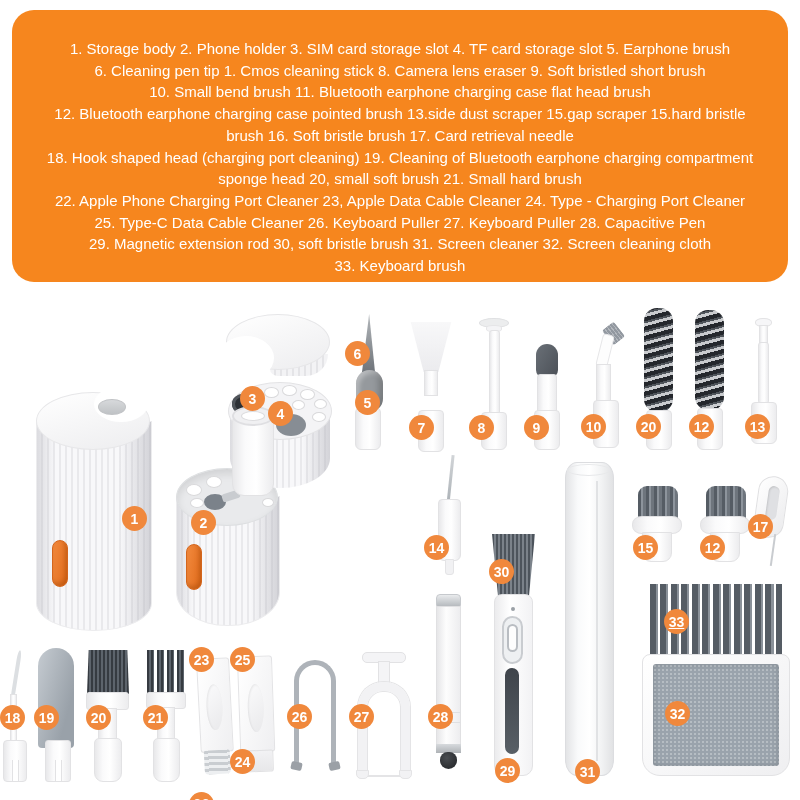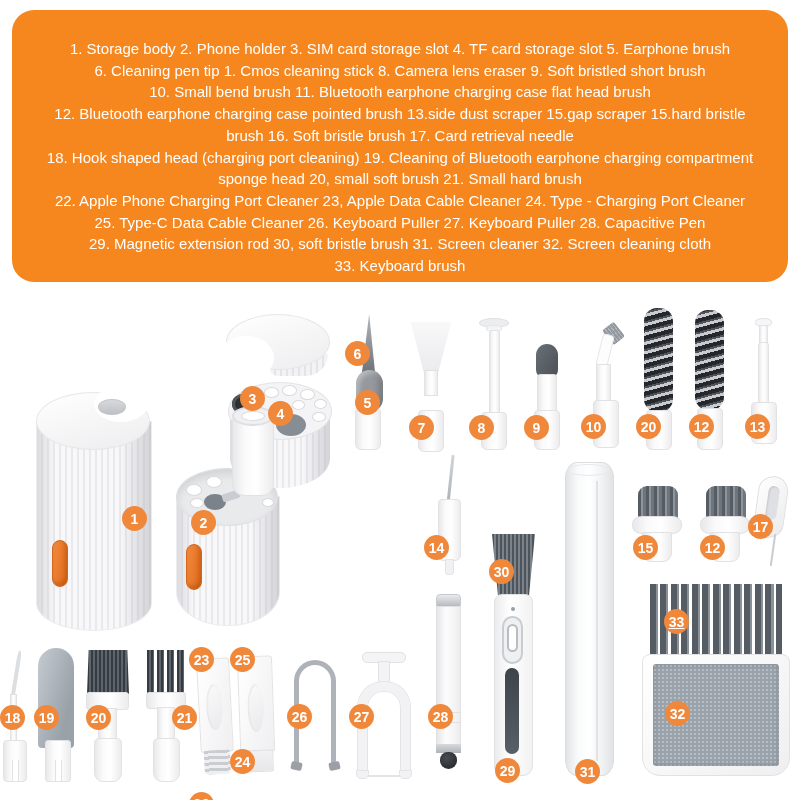--- a/index.html
+++ b/index.html
@@ -262,21 +262,21 @@
   <div class="badge" style="left:636px;top:414px;">20</div>
   <div class="badge" style="left:689px;top:414px;">12</div>
   <div class="badge" style="left:745px;top:414px;">13</div>
   <div class="badge" style="left:424px;top:535px;">14</div>
   <div class="badge" style="left:633px;top:535px;">15</div>
   <div class="badge" style="left:700px;top:535px;">12</div>
   <div class="badge" style="left:748px;top:514px;">17</div>
   <div class="badge" style="left:0px;top:705px;">18</div>
   <div class="badge" style="left:34px;top:705px;">19</div>
   <div class="badge" style="left:86px;top:705px;">20</div>
-  <div class="badge" style="left:143px;top:705px;margin-left:29px;">21</div>
+  <div class="badge" style="left:143px;top:705px;">21</div>
   <div class="badge" style="left:189px;top:792px;font-family:Liberation Mono, monospace;">22</div>
   <div class="badge" style="left:189px;top:647px;">23</div>
   <div class="badge" style="left:230px;top:749px;">24</div>
   <div class="badge" style="left:230px;top:647px;">25</div>
   <div class="badge" style="left:287px;top:704px;">26</div>
   <div class="badge" style="left:349px;top:704px;">27</div>
   <div class="badge" style="left:428px;top:704px;">28</div>
   <div class="badge" style="left:495px;top:758px;">29</div>
   <div class="badge" style="left:489px;top:559px;">30</div>
   <div class="badge" style="left:575px;top:759px;">31</div>

